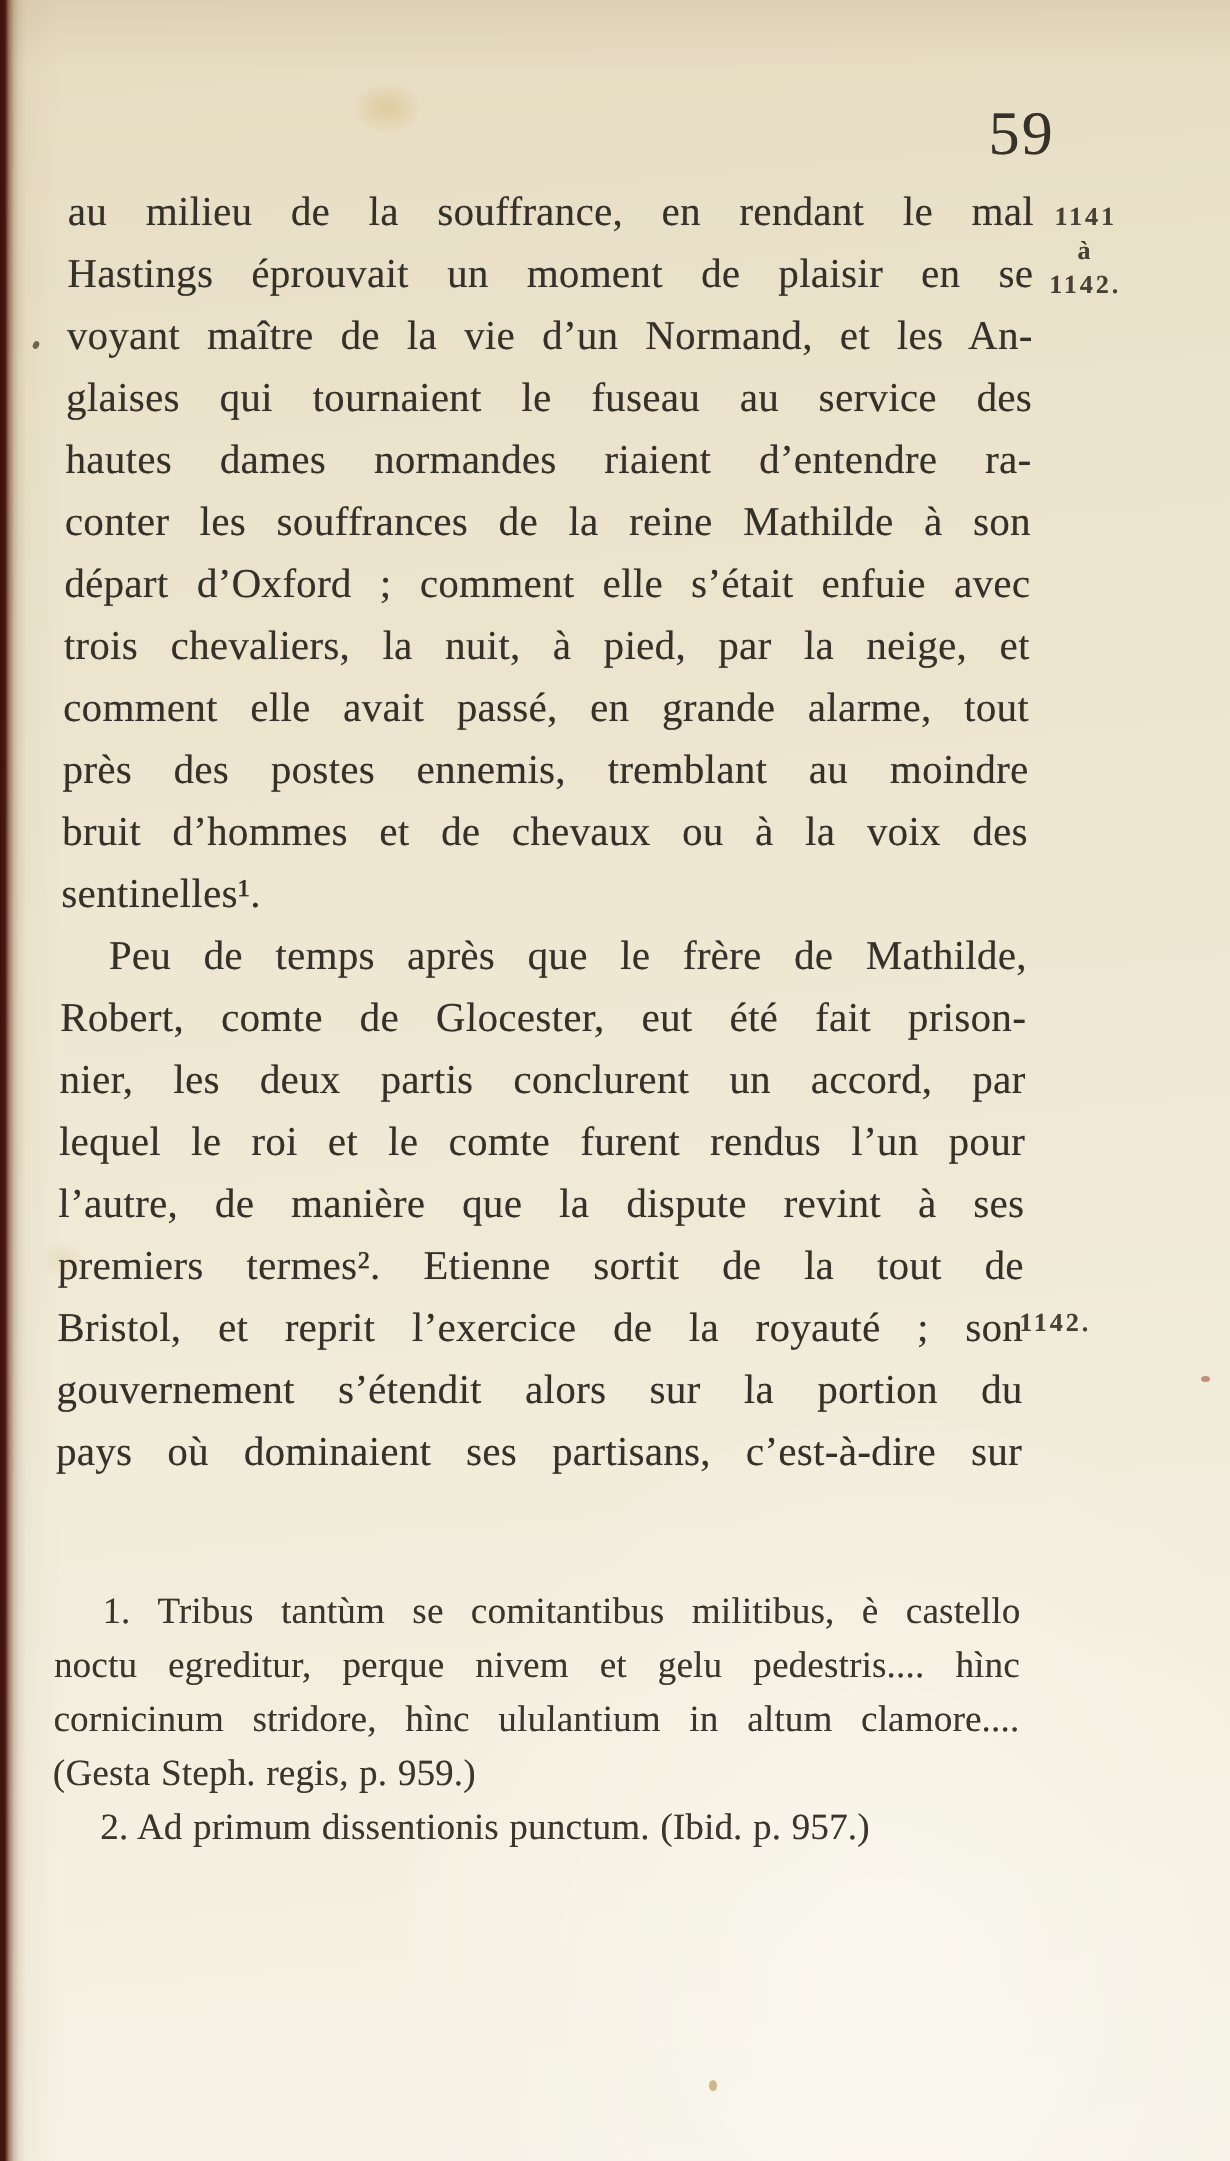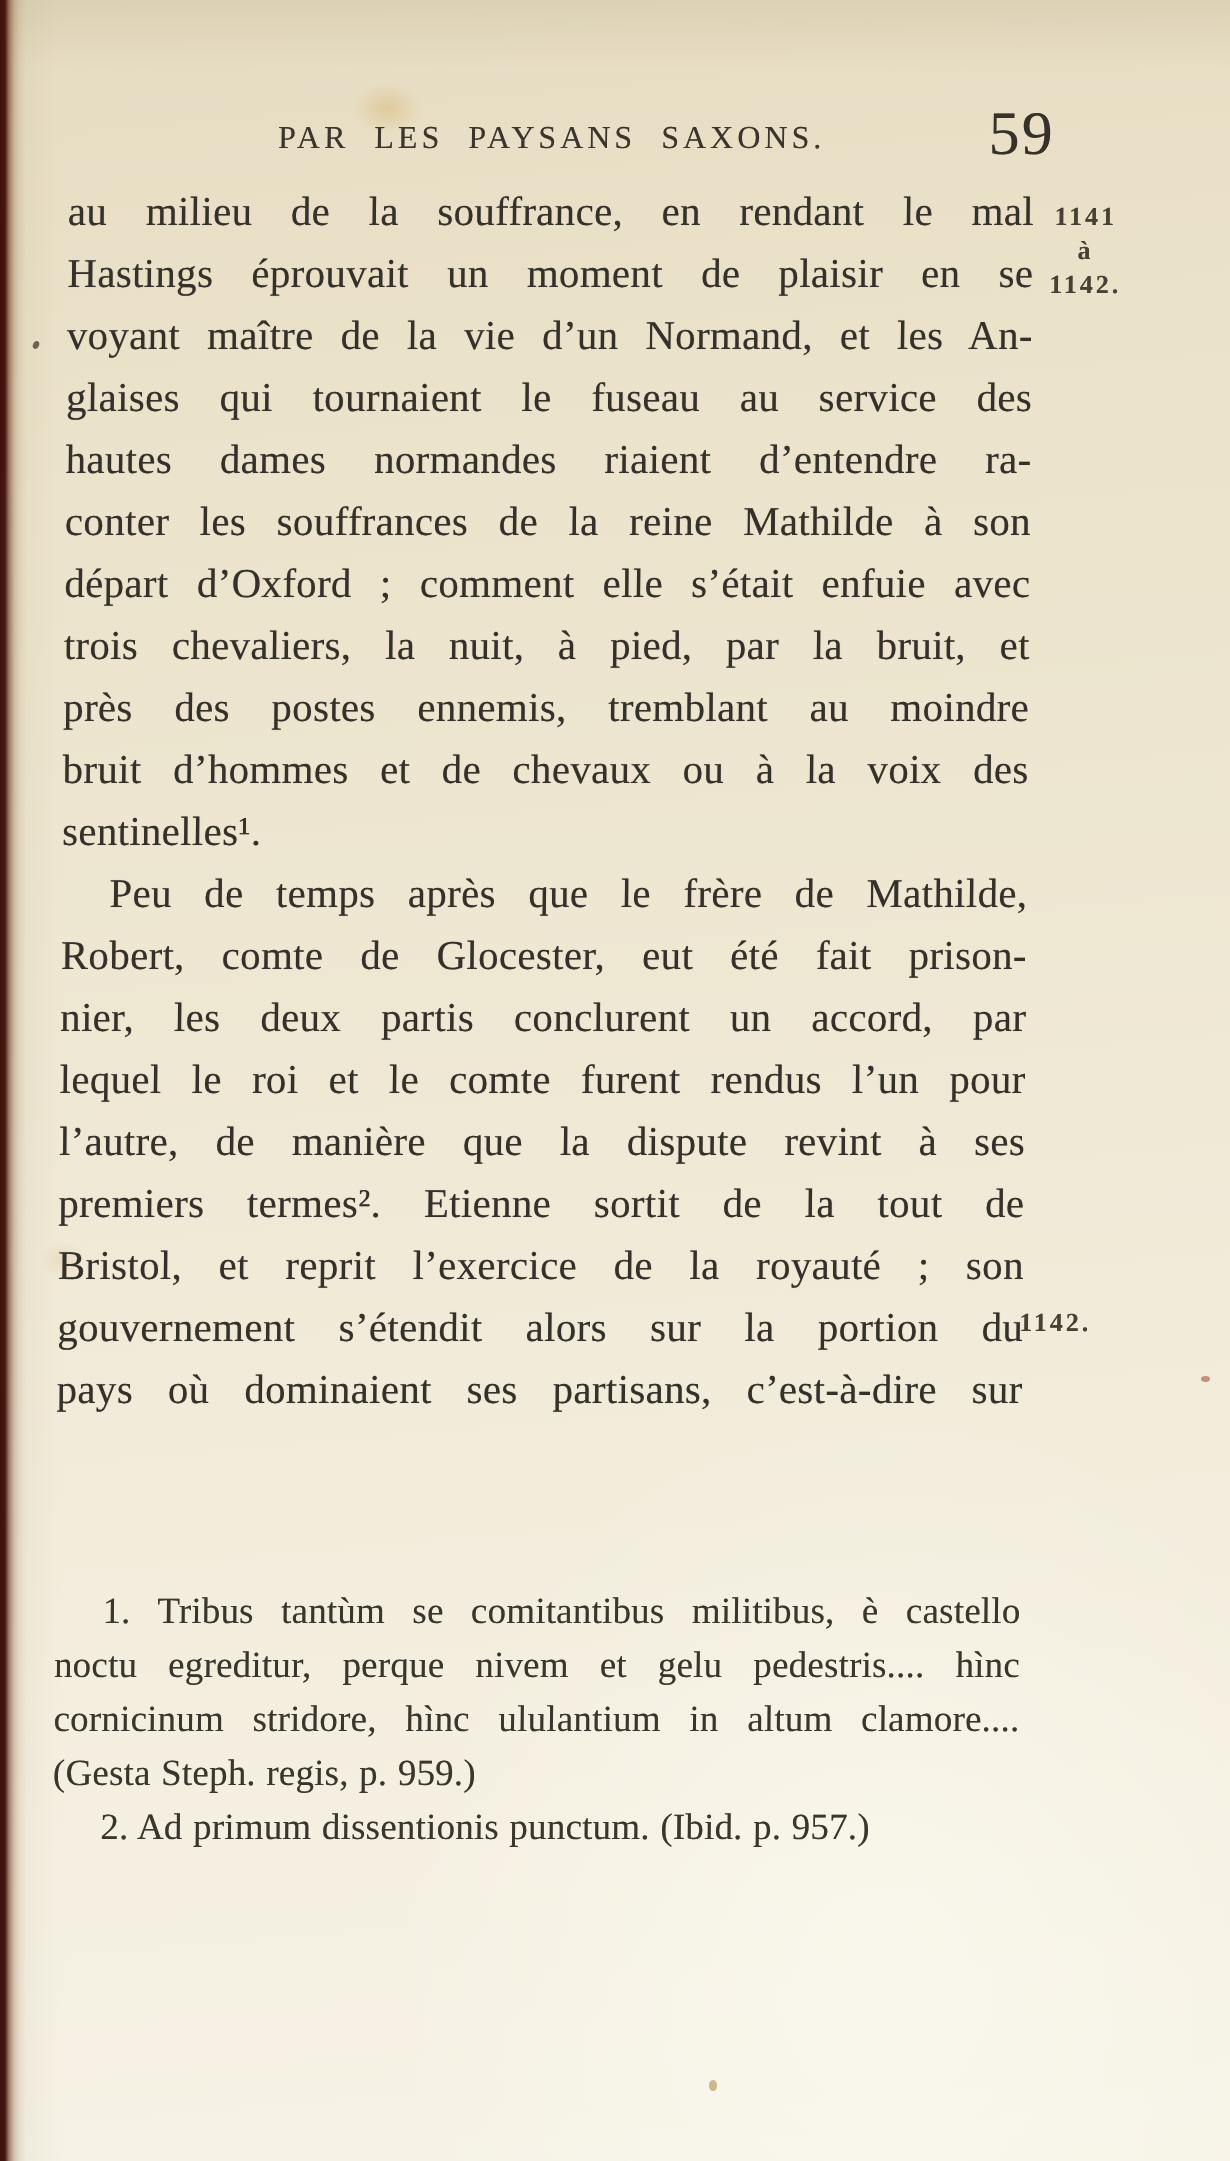--- a/index.html
+++ b/index.html
@@ -82,21 +82,20 @@
 
   <div class="stain stain-header"></div>
   <div class="stain stain-left"></div>
   <div class="stain speck-ink"></div>
   <div class="stain speck-red"></div>
   <div class="stain speck-brown"></div>
 
   <div class="skew">
 
     <div class="running-header">
-      <span>PAR LES PAYSANS SAXONS.</span>
       <span class="folio">59</span>
     </div>
 
     <div class="margin-note mn-top">
       <div>1141</div>
       <div>à</div>
       <div>1142.</div>
     </div>
 
     <div class="margin-note mn-mid">
@@ -104,21 +103,22 @@
     </div>
 
     <div class="bodytext">
         <div class="line j">au milieu de la souffrance, en rendant le mal</div>
         <div class="line j">Hastings éprouvait un moment de plaisir en se</div>
         <div class="line j">voyant maître de la vie d’un Normand, et les An-</div>
         <div class="line j">glaises qui tournaient le fuseau au service des</div>
         <div class="line j">hautes dames normandes riaient d’entendre ra-</div>
         <div class="line j">conter les souffrances de la reine Mathilde à son</div>
         <div class="line j">départ d’Oxford ; comment elle s’était enfuie avec</div>
-        <div class="line j">trois chevaliers, la nuit, à pied, par la bruit, et</div>
+        <div class="line j">trois chevaliers, la nuit, à pied, par la neige, et</div>
+        <div class="line j">comment elle avait passé, en grande alarme, tout</div>
         <div class="line j">près des postes ennemis, tremblant au moindre</div>
         <div class="line j">bruit d’hommes et de chevaux ou à la voix des</div>
         <div class="line">sentinelles¹.</div>
         <div class="line j ind">Peu de temps après que le frère de Mathilde,</div>
         <div class="line j">Robert, comte de Glocester, eut été fait prison-</div>
         <div class="line j">nier, les deux partis conclurent un accord, par</div>
         <div class="line j">lequel le roi et le comte furent rendus l’un pour</div>
         <div class="line j">l’autre, de manière que la dispute revint à ses</div>
         <div class="line j">premiers termes². Etienne sortit de la tout de</div>
         <div class="line j">Bristol, et reprit l’exercice de la royauté ; son</div>

